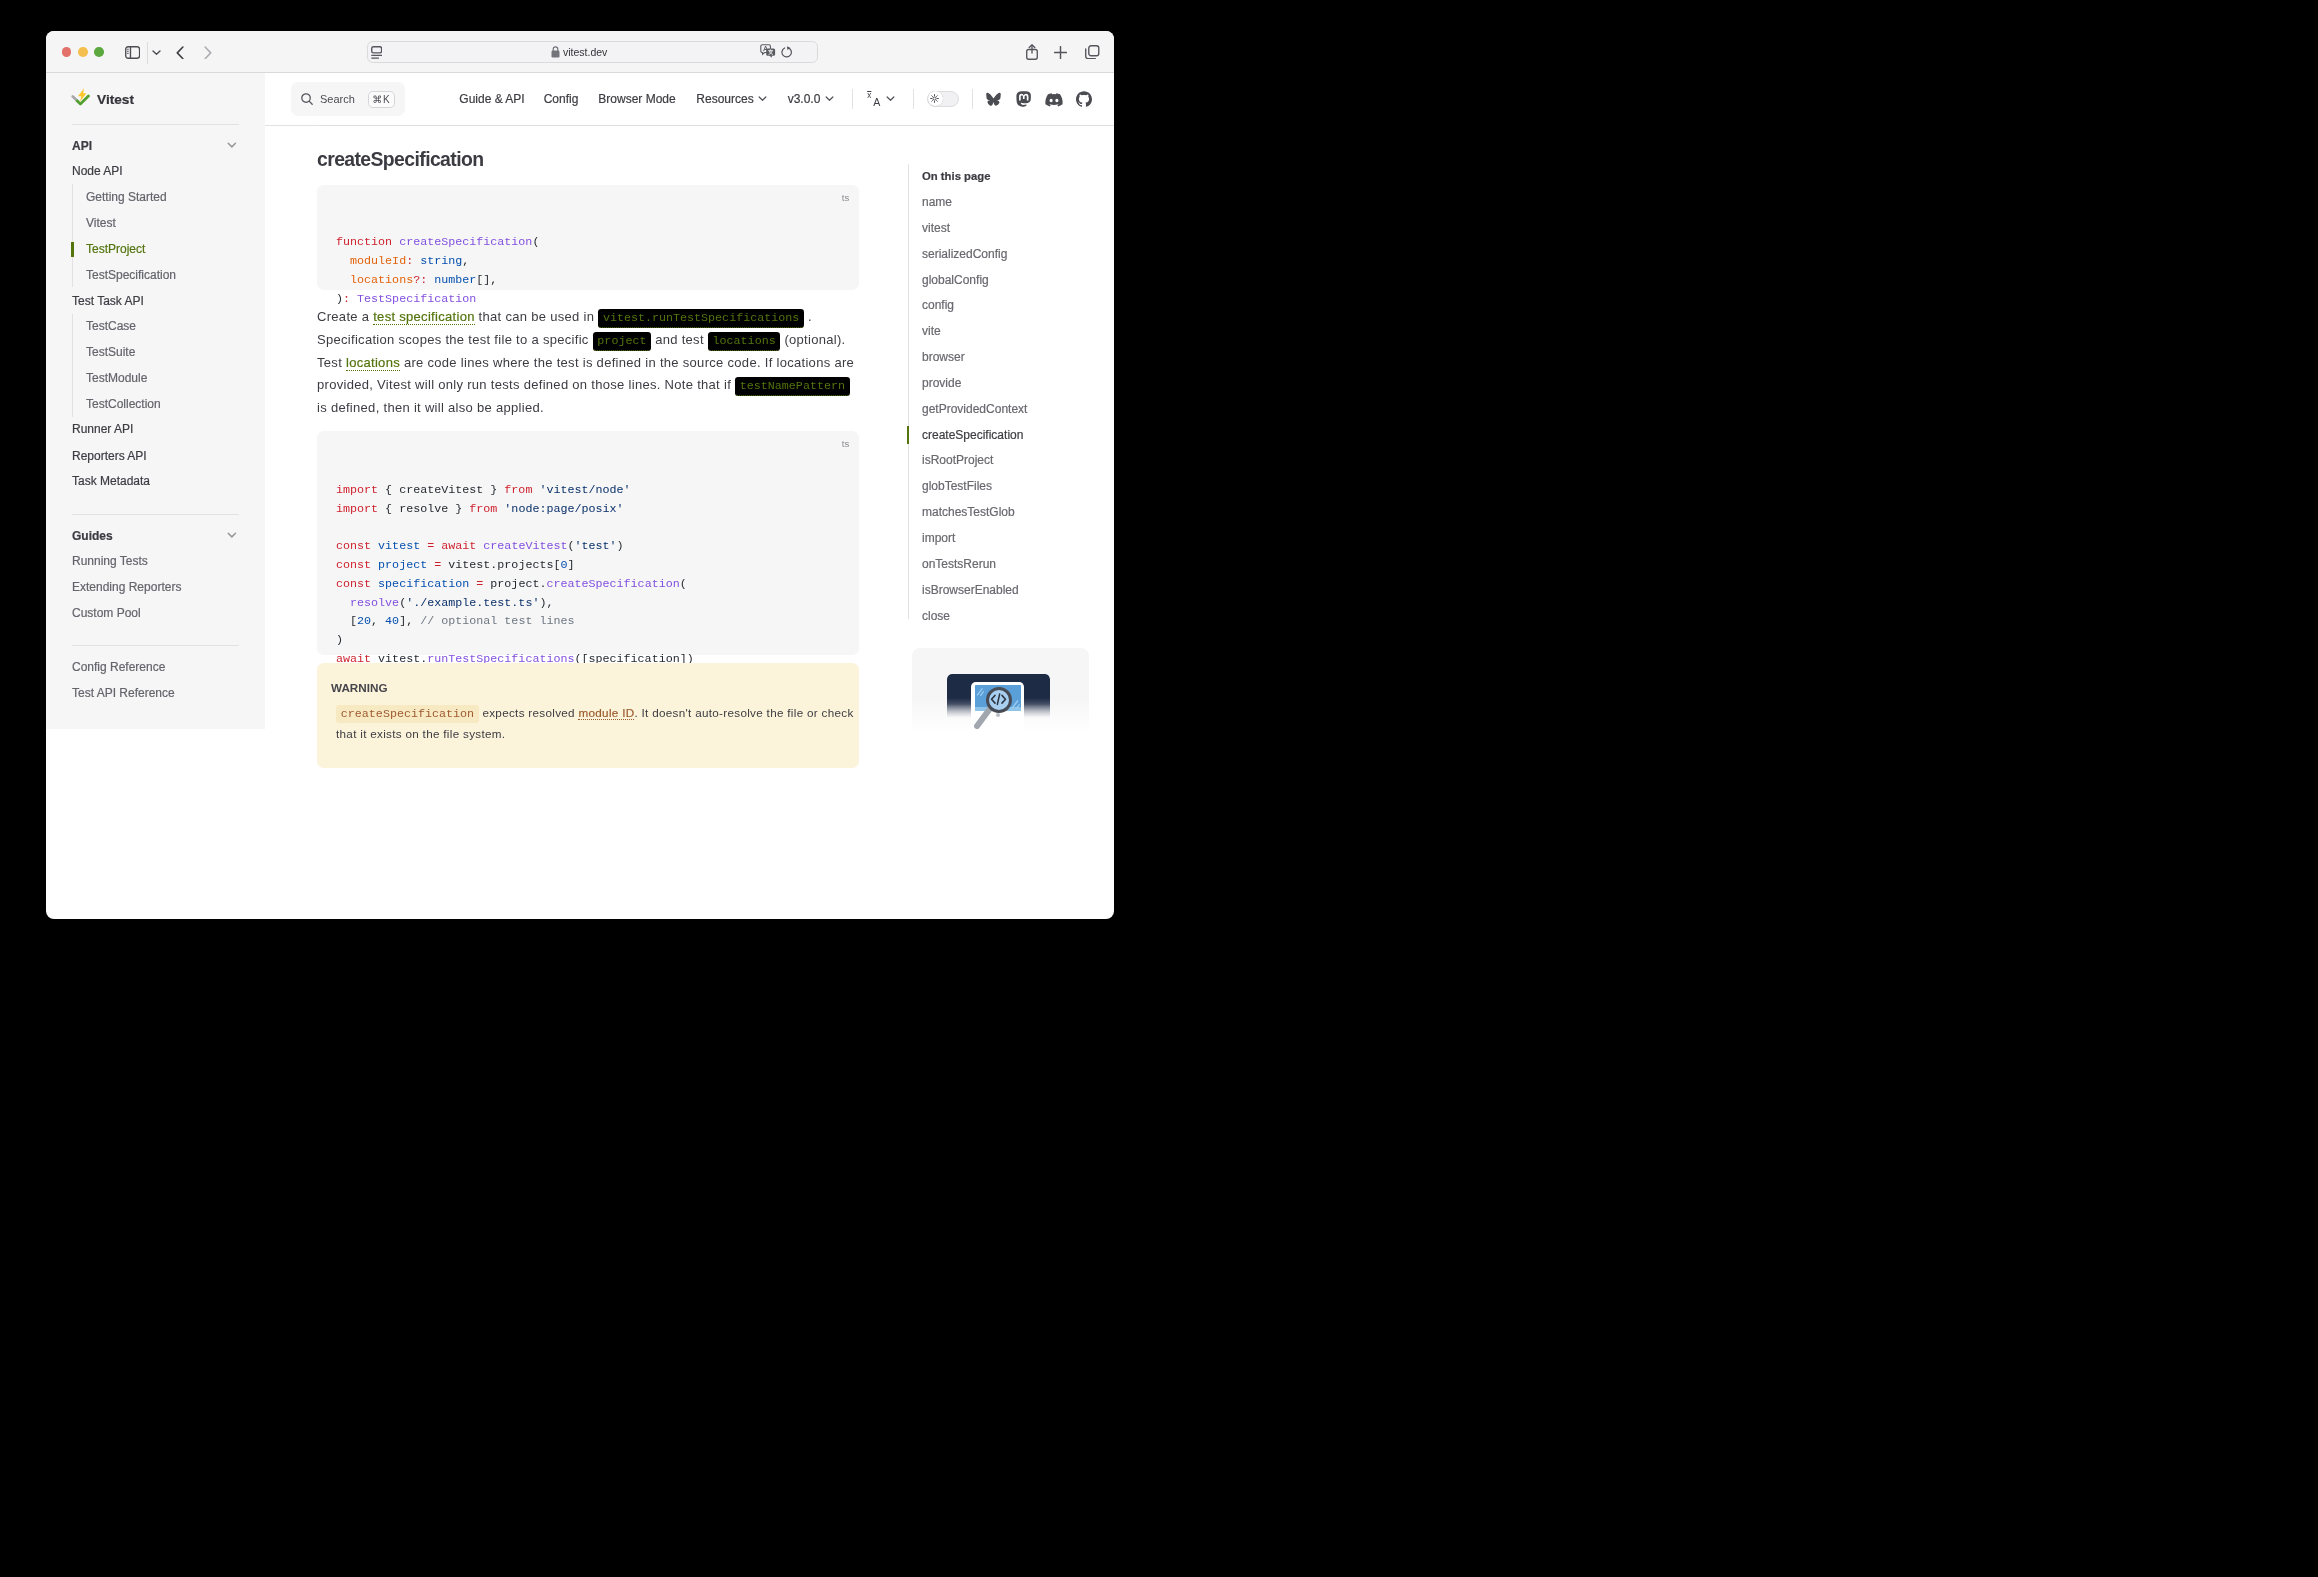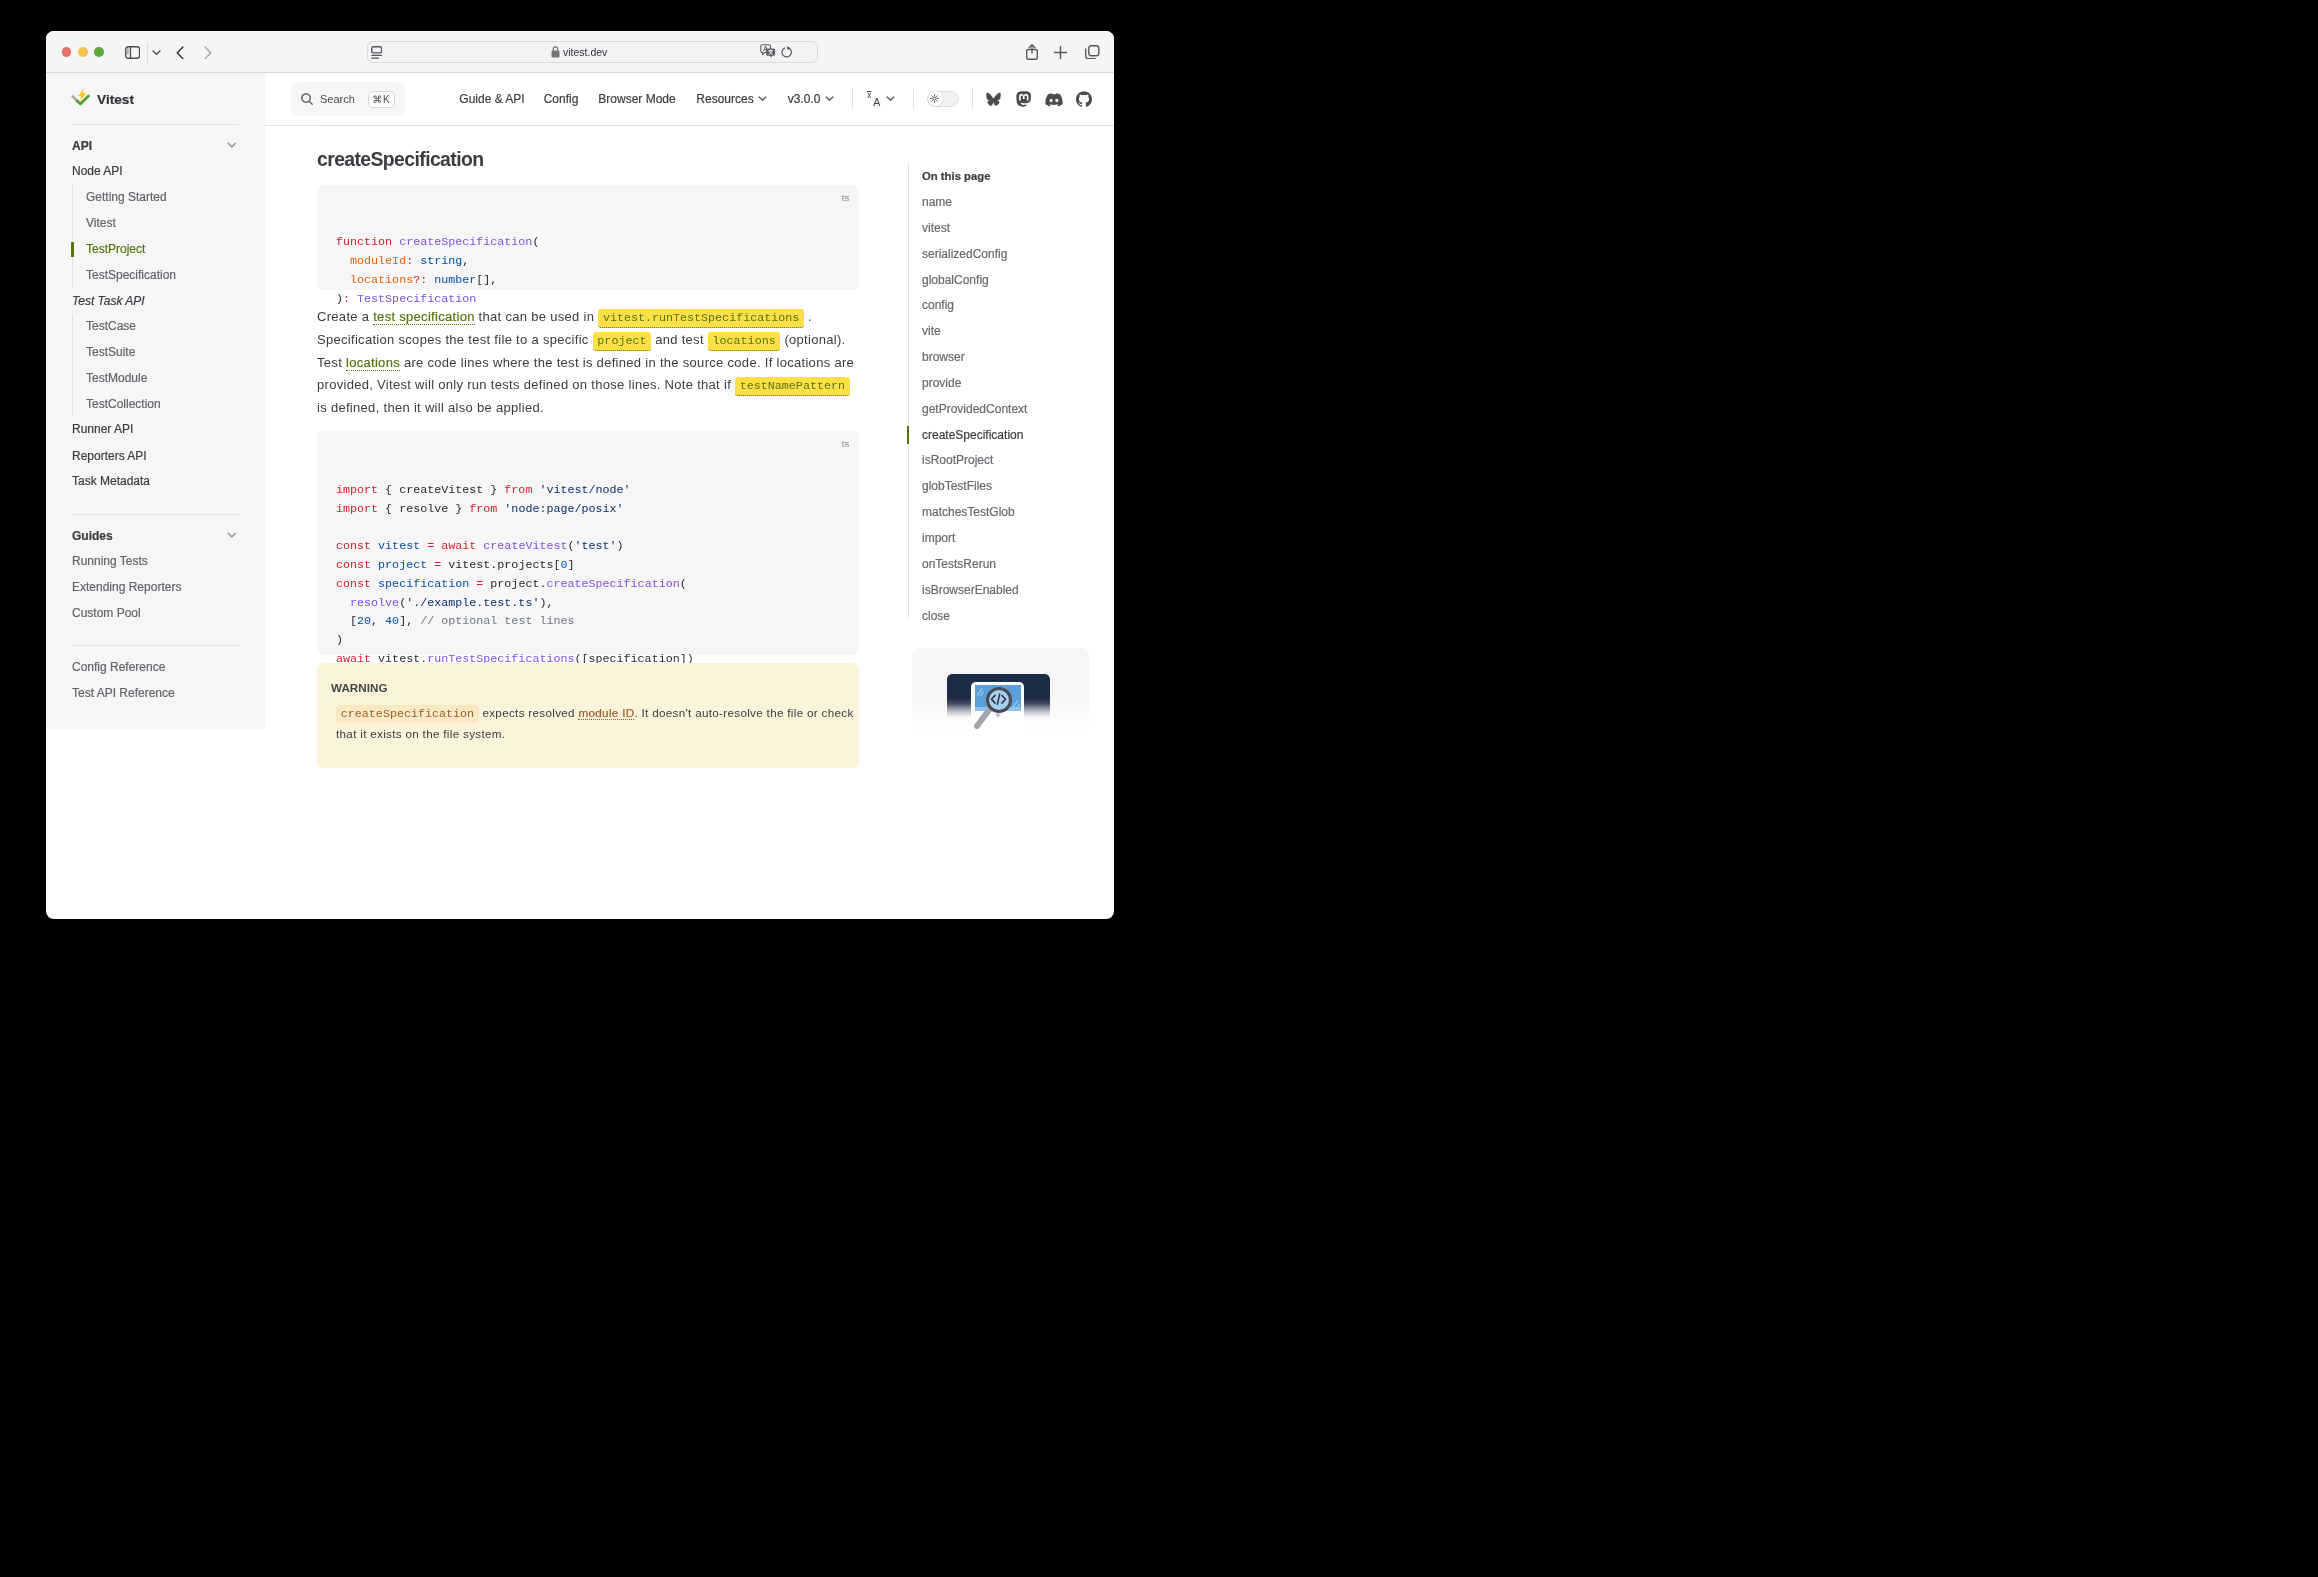--- a/index.html
+++ b/index.html
@@ -33,21 +33,21 @@
   .codeblock { position:absolute; left:271px; width:542px; background:#f6f6f7;
                border-radius:6.5px; }
   .cl { position:absolute; left:290px; white-space:pre; font-family:"Liberation Mono",monospace;
         font-size:11.7px; transform:translateY(-50%); color:#24292f;margin-top:32px; }
   .red { color:#cf222e; } .purple { color:#8250df; } .blue { color:#0550ae; }
   .navy { color:#0a3069; } .gray { color:#6e7781; } .orange { color:#e36209; }
   .ts { position:absolute; right:9.7px; top:6.5px; font-size:9.7px; color:#8d8d92;
         font-family:"Liberation Sans",sans-serif; }
   .para { position:absolute; left:271px; font-size:13px; color:#3c3c43; white-space:nowrap;
           height:23px; line-height:23px; letter-spacing:0.3px; }
-  .chip { font-family:"Liberation Mono",monospace; font-size:11.7px; background:#fde047;
+  .chip { font-family:"Liberation Mono",monospace; font-size:11.7px; background:#000000;
           border-radius:3.2px; padding:2.4px 4.8px; letter-spacing:0; }
   .chip.lnk { color:#54740e; border-bottom:1.2px dotted #54740e; }
   .plink { color:#54740e; border-bottom:1.2px dotted #54740e; -webkit-text-stroke:0.2px #54740e; }
 </style>
 </head>
 <body>
 <div class="win">
 
   <div class="titlebar">
     <div class="tl" style="left:15.5px; background:#e2716a;"></div>
@@ -133,21 +133,21 @@
     <polyline points="1.5,1.5 6,6 10.5,1.5" fill="none" stroke="#97979c" stroke-width="1.8" stroke-linecap="round" stroke-linejoin="round"></polyline>
   </svg>
 
   <div id="sbitems">
       <div class="sbtext t1" style="left:26px; top:115px; font-weight:bold;">API</div>
       <div class="sbtext t1" style="left:26px; top:140px; ">Node API</div>
       <div class="sbtext t2" style="left:40px; top:166px; ">Getting Started</div>
       <div class="sbtext t2" style="left:40px; top:192px; ">Vitest</div>
       <div class="sbtext brand" style="left:40px; top:218px; ">TestProject</div>
       <div class="sbtext t2" style="left:40px; top:244px; ">TestSpecification</div>
-      <div class="sbtext t1" style="left:26px; top:270px;font-style:italic; ">Test Task API</div>
+      <div class="sbtext t1" style="left:26px; top:270px; ">Test Task API</div>
       <div class="sbtext t2" style="left:40px; top:295px; ">TestCase</div>
       <div class="sbtext t2" style="left:40px; top:321px; ">TestSuite</div>
       <div class="sbtext t2" style="left:40px; top:347px; ">TestModule</div>
       <div class="sbtext t2" style="left:40px; top:373px; ">TestCollection</div>
       <div class="sbtext t1" style="left:26px; top:398px; ">Runner API</div>
       <div class="sbtext t1" style="left:26px; top:425px; ">Reporters API</div>
       <div class="sbtext t1" style="left:26px; top:450px; ">Task Metadata</div>
       <div class="sbtext t1" style="left:26px; top:505px; font-weight:bold;">Guides</div>
       <div class="sbtext t2" style="left:26px; top:530px; ">Running Tests</div>
       <div class="sbtext t2" style="left:26px; top:556px; ">Extending Reporters</div>

